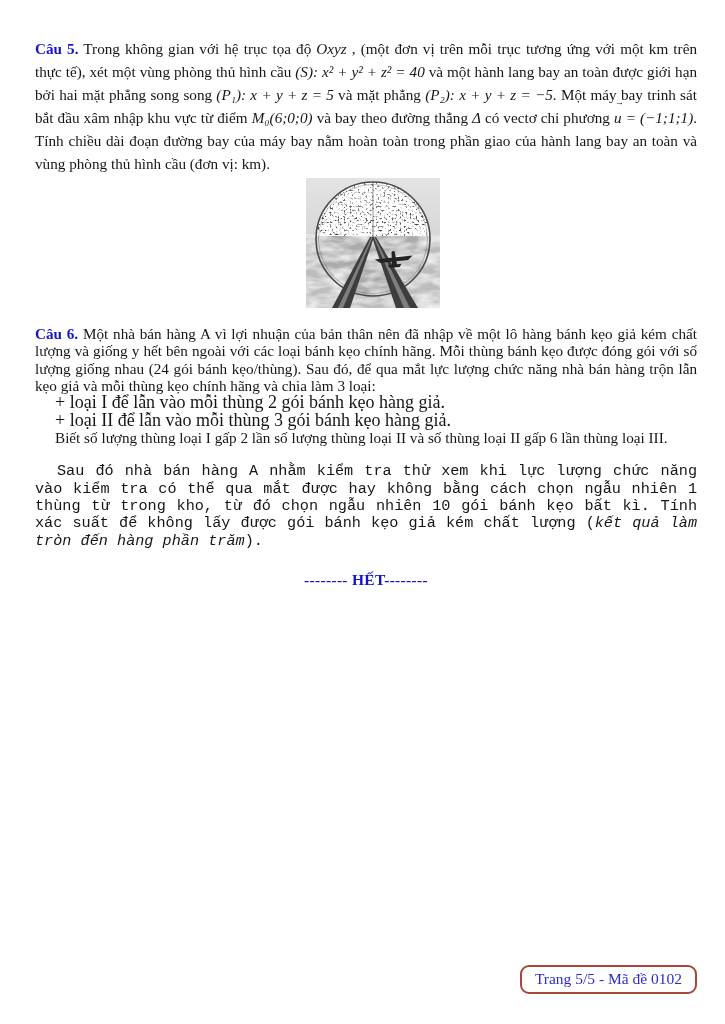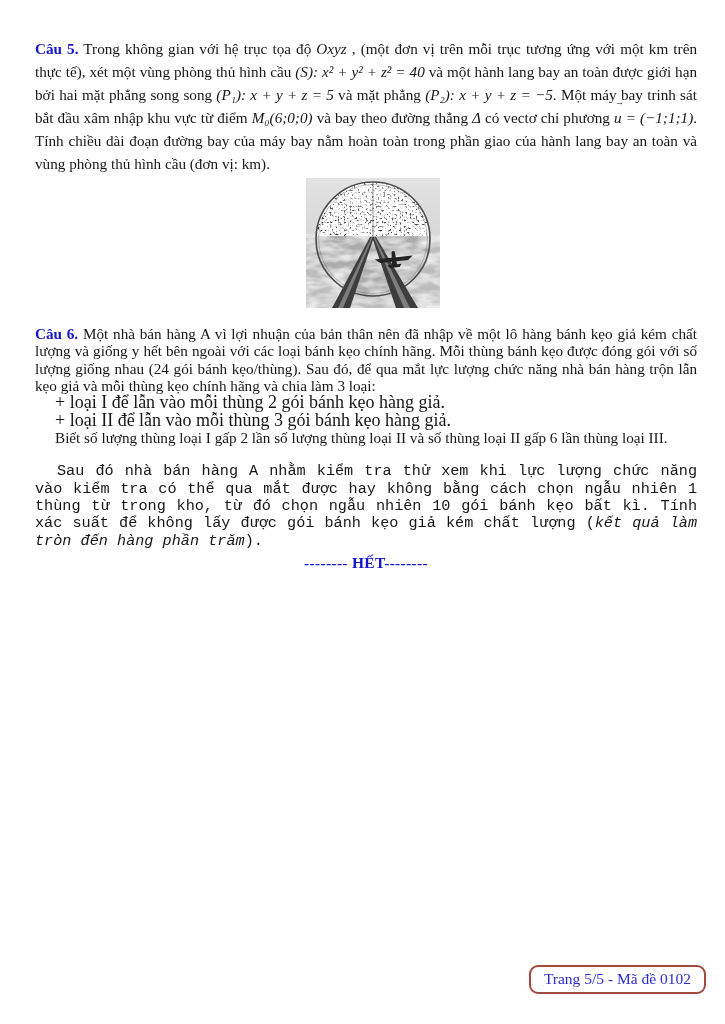--- a/index.html
+++ b/index.html
@@ -22,24 +22,24 @@
     position:absolute; left:1px; top:-8px;
     font-size:9px; font-style:normal; line-height:1;
   }
   .bullet { font-size:18px; line-height:17.4px; padding-left:20px; text-align:justify; }
   .note   { font-size:15.2px; line-height:17.4px; text-indent:20px; text-align:justify; }
   .outro  { text-indent:22px;font-family:Liberation Mono, monospace; }
   .italic-seg { font-style:italic; }
   .illus { width:134px; margin:3px auto 4px; position:relative; left:7px; font-size:0; }
   .end-marker {
     text-align:center; color:var(--label-blue,#1414CE);
-    font-weight:bold; font-size:15.5px; margin-top:4px; letter-spacing:0.3px;
+    font-weight:bold; font-size:15.5px; margin-top:21px; letter-spacing:0.3px;
   }
   .footer-badge {
-    position:absolute; right:19px; bottom:30px;
+    position:absolute; right:28px; bottom:30px;
     border:2px solid var(--footer-border,#A3493F);
     border-radius:9px; padding:3px 13px 4px; background:#ffffff;
   }
   .footer-badge span { color:var(--footer-text,#2B2BCB); font-size:15.5px; }
 </style>
 </head>
 <body>
 
 <div class="content">
 

